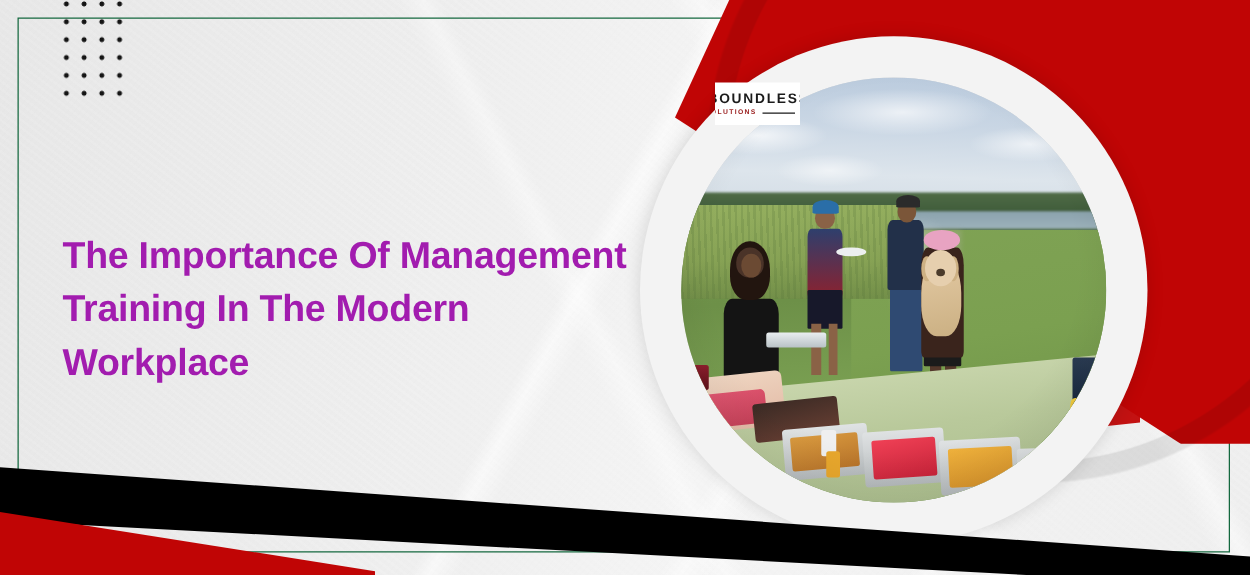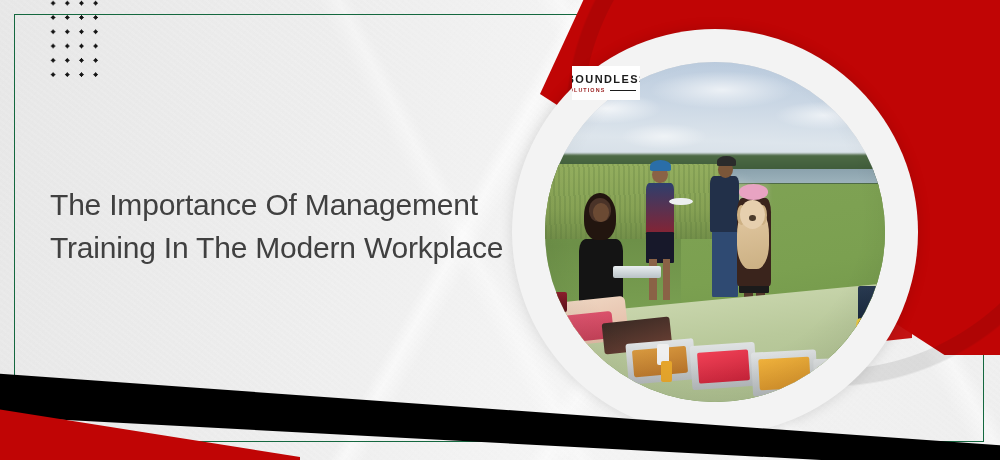--- a/index.html
+++ b/index.html
@@ -243,23 +243,23 @@
     left:38px;top:24px;
     width:26px;height:1px;background:#1b1b1b;
   }
 
   
   .headline{
     position:absolute;
     left:50px;top:163px;
     width:460px;
     font-size:30px;
-    font-weight:400;
+    font-weight:700;
     line-height:43px;
-    color:#404040;
+    color:#a21caf;
     letter-spacing:-.2px;
   }
 
   
   .band-black{
     position:absolute;
     left:-10px;top:360px;
     width:1020px;height:110px;
     background:#000000;
     clip-path:polygon(0 13px, 1020px 86px, 1020px 110px, 0 56px);

